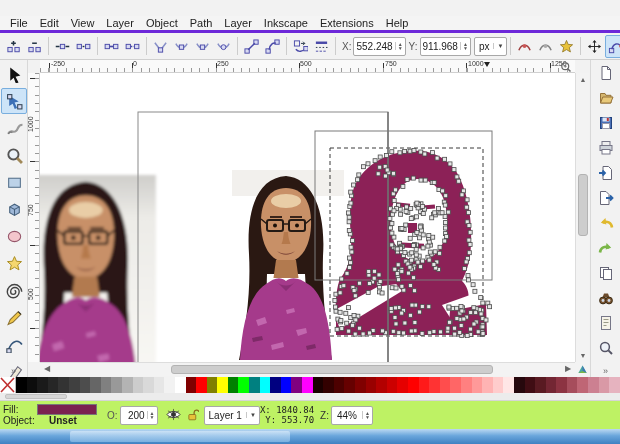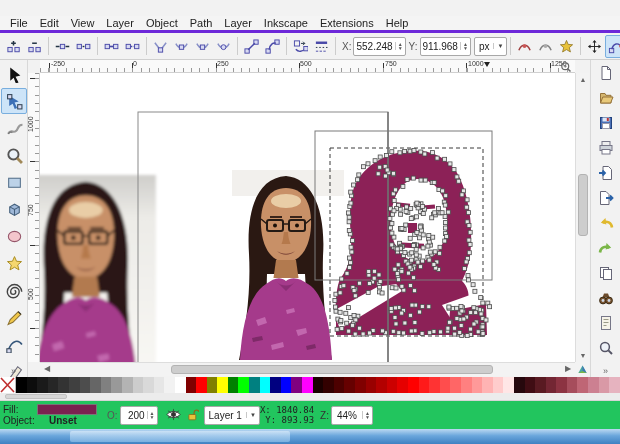--- a/index.html
+++ b/index.html
@@ -65,21 +65,21 @@
   .cmicon{position:absolute;left:575px;top:362px;width:14px;height:14px;display:flex;align-items:center;justify-content:center;background:#f3f3f3;}
 
   
   .palette{position:absolute;left:0;top:377px;width:620px;height:16px;display:flex;background:#e8e8e8;}
   .swatch{flex:1 1 auto;height:16px;}
   .swatch.none{flex:0 0 15px;background:#fff;border-right:1px solid #bbb;position:relative;}
   .palscroll{position:absolute;left:0;top:393px;width:620px;height:7px;background:#ececec;}
   .palscroll .thumb{position:absolute;left:5px;top:1px;width:62px;height:5px;background:#d6d6d6;border:1px solid #c2c2c2;border-radius:2px;box-sizing:border-box;}
 
   
-  .statusbar{position:absolute;left:0;top:400px;width:620px;height:29px;background:#22c55e;border-top:1px solid #d5d5d5;display:flex;align-items:center;box-sizing:border-box;font-size:10px;}
+  .statusbar{position:absolute;left:0;top:400px;width:620px;height:29px;background:#bef264;border-top:1px solid #d5d5d5;display:flex;align-items:center;box-sizing:border-box;font-size:10px;}
   .fs-block{display:flex;flex-direction:column;justify-content:center;margin-left:3px;line-height:11px;}
   .fs-row{display:flex;align-items:center;}
   .fs-row .lbl{width:34px;color:#222;}
   .fill-swatch{width:58px;height:9px;border:1px solid #777;}
   .unset{font-weight:bold;margin-left:12px;}
   .statmsg{flex:1 1 auto;margin-left:8px;color:#111;white-space:nowrap;overflow:hidden;}
   .xy{font-family:"DejaVu Sans Mono",monospace;font-size:9px;line-height:10px;text-align:right;margin-right:4px;color:#222;}
   .zlbl{margin:0 2px;color:#333;}
 
   
@@ -945,21 +945,21 @@
     <span style="margin-left:5px"><svg width="13" height="13" viewBox="0 0 16 16">
           <rect x="3.5" y="8" width="8.5" height="6.5" rx="1" fill="#e8c23a" stroke="#8a6d1a"></rect>
           <path d="M10 8 V5.2 a3 3 0 0 1 5.8 -0.6" fill="none" stroke="#8a6d1a" stroke-width="1.6"></path>
         </svg></span>
     <span class="selectbox" style="margin-left:5px">
         <span class="val">Layer 1</span>
         <span class="arrow">▼</span>
       </span>
     <span class="xy">
       <div>X: 1840.84</div>
-      <div>Y: 893.93</div>
+      <div>Y: 553.70</div>
     </span>
     <span class="zlbl">Z:</span>
     <span class="spinbox" style="margin-right:3px">
         <span class="val" style="min-width:26px;text-align:center">44%</span>
         <span class="updown">
           <span>▲</span>
           <span>▼</span>
         </span>
       </span>
   </div>

